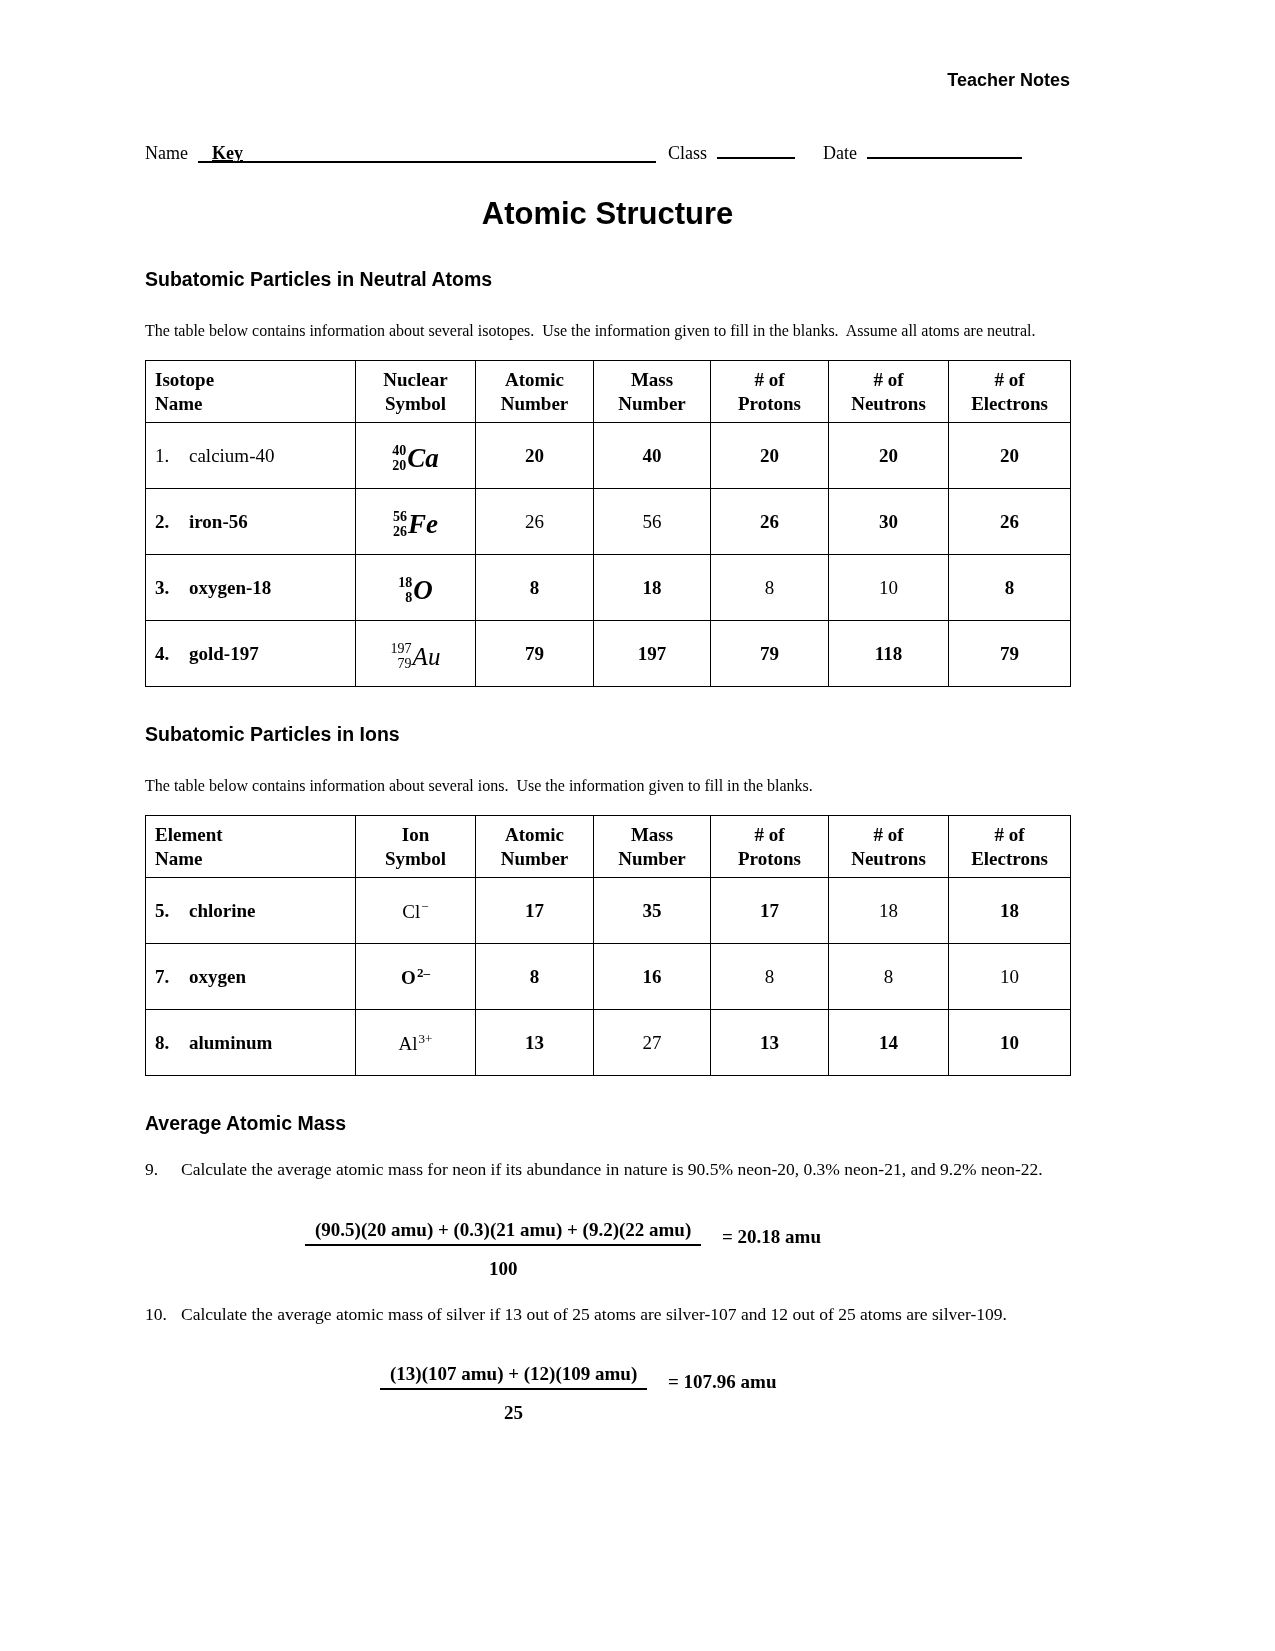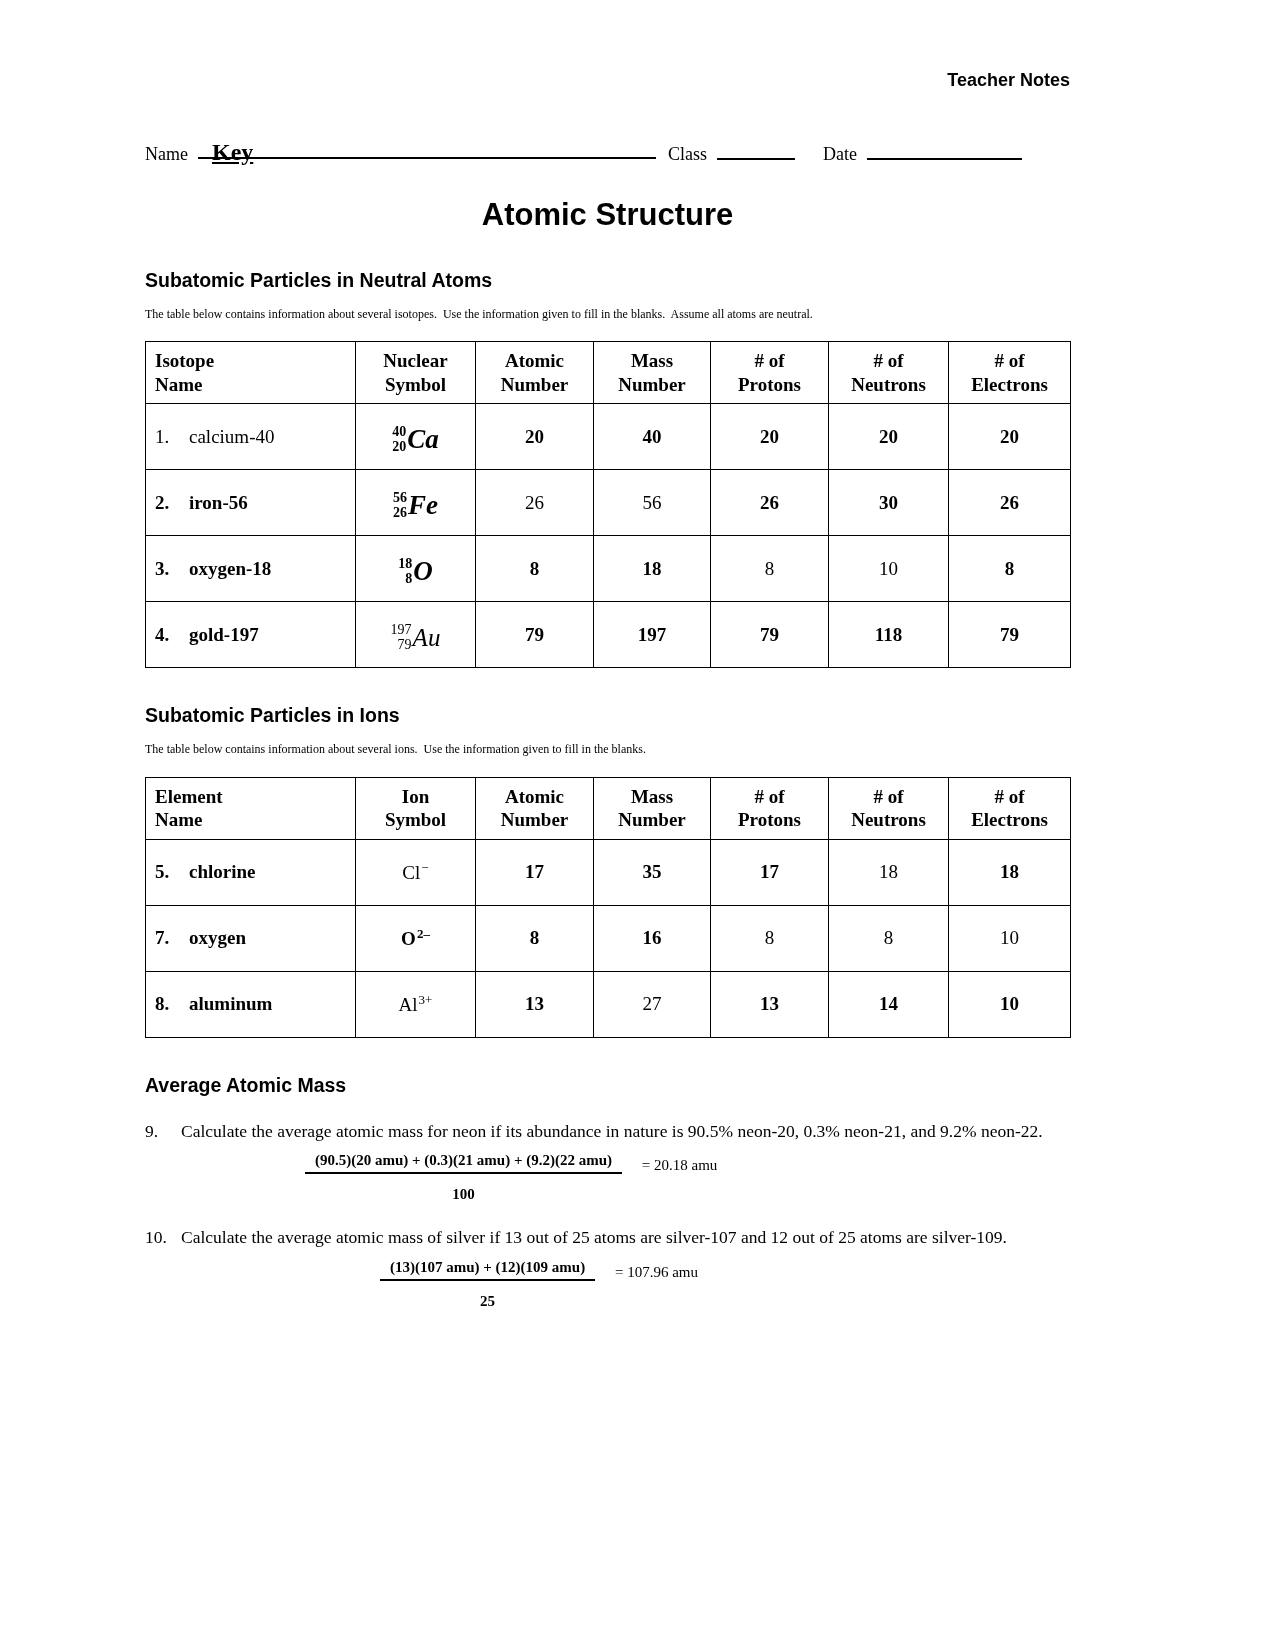--- a/index.html
+++ b/index.html
@@ -43,44 +43,44 @@
   .name-blank { width: 458px; margin-left: 10px; }
   .class-blank { width: 78px; margin-left: 10px; }
   .date-blank { width: 155px; margin-left: 10px; }
   .lbl { white-space: nowrap; }
   .lbl.class-l { margin-left: 12px; }
   .lbl.date-l { margin-left: 28px; }
   .key-val {
     font-weight: bold;
     text-decoration: underline;
     padding-left: 14px;
-    font-size: 24px;
+    font-size: 18px;
     margin-top: 48px;
   }
 
   
   .title {
     text-align: center;
     font-family: "Liberation Sans", sans-serif;
     font-weight: bold;
     font-size: 31px;
     margin: 32px 0 0 0;
   }
 
   
   .sec-heading {
     font-family: "Liberation Sans", sans-serif;
     font-weight: bold;
     font-size: 19.5px;
     margin: 36px 0 0 0;
   }
   .intro {
-    font-size: 12px;
+    font-size: 16px;
     line-height: 1.45;
-    margin: 14px 0 0 0;
+    margin: 28px 0 0 0;
     white-space: pre-wrap;
   }
 
   
   table.dtable {
     border-collapse: collapse;
     margin-top: 18px;
     width: 925px;
     table-layout: fixed;
   }
@@ -136,21 +136,21 @@
   .question {
     display: flex;
     margin-top: 22px;
     font-size: 17.5px;
     line-height: 1.45;
   }
   .qnum { width: 36px; flex: none; }
   .qtext { flex: 1; }
 
   
-  .work { margin-top: 8px; font-size: 15px; }
+  .work { margin-top: 36px; font-size: 19px; }
   .work.w9 { margin-left: 160px; }
   .work.w10 { margin-left: 235px; }
   .frac {
     display: inline-block;
     text-align: center;
     vertical-align: middle;
   }
   .numer {
     display: block;
     border-bottom: 2px solid #000;
@@ -159,21 +159,21 @@
   }
   .denom {
     display: block;
     padding-top: 12px;
     font-weight: bold;
   }
   .result {
     display: inline-block;
     vertical-align: middle;
     margin-left: 16px;
-    font-weight: normal;
+    font-weight: bold;
     position: relative;
     top: -12px;
   }
 </style>
 </head>
 <body>
 
 <div class="page">
 
   <div class="teacher-notes">Teacher Notes</div>

